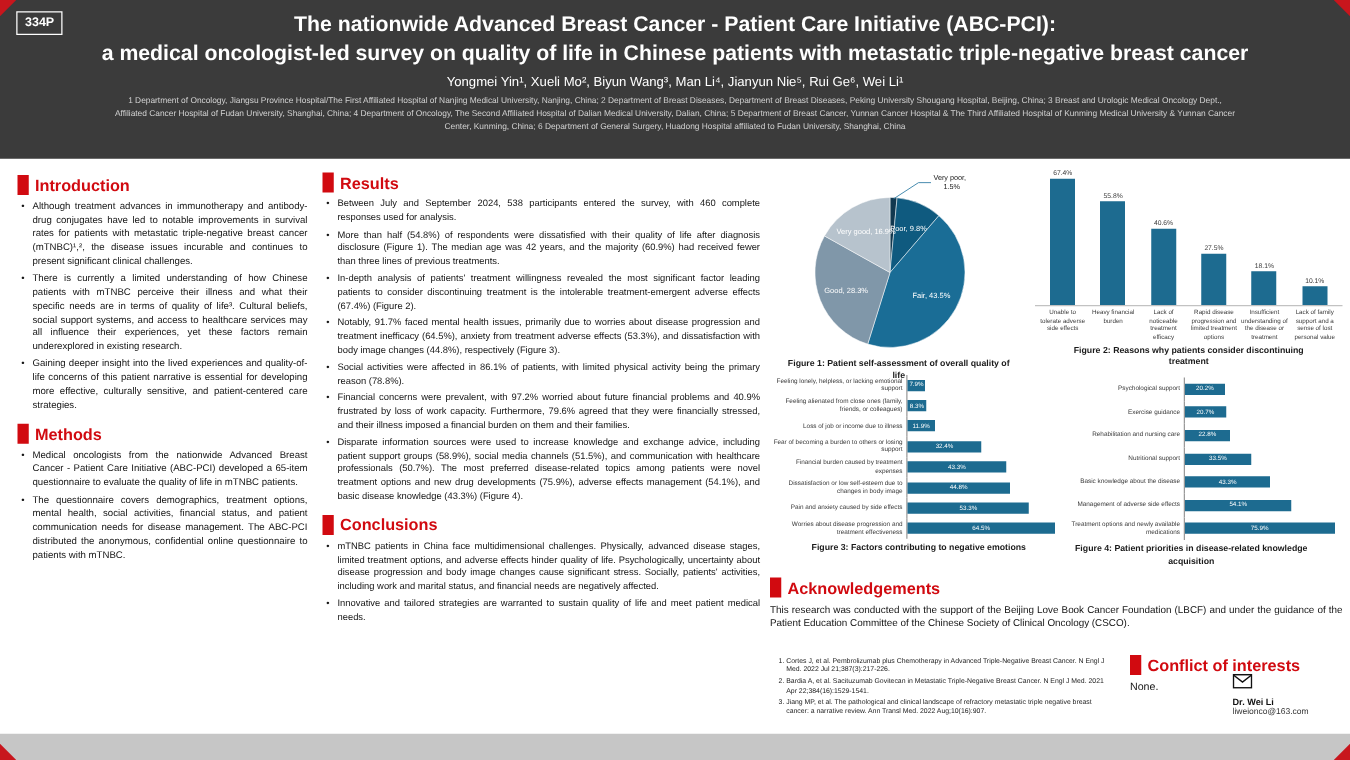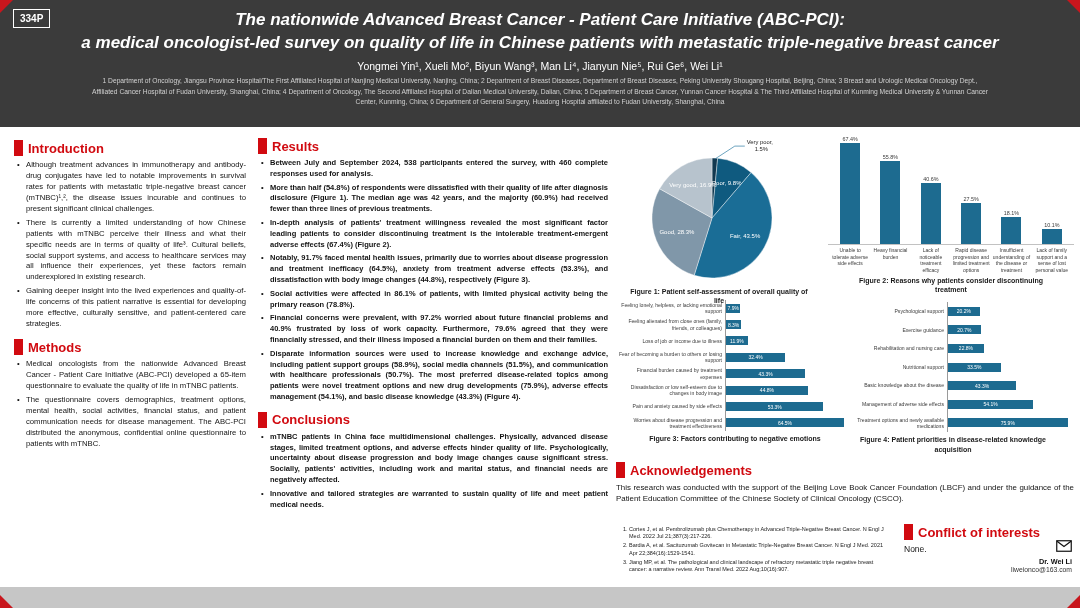--- a/index.html
+++ b/index.html
@@ -3,21 +3,21 @@
 <meta charset="utf-8">
 <style>
   html,body{margin:0;padding:0;background:#9a9a9a;}
   .page{position:relative;width:1080px;height:608px;background:#ffffff;margin:0 auto;
         font-family:"Liberation Sans",sans-serif;overflow:hidden;}
 
   
   .header{position:absolute;top:0;left:0;width:100%;height:127px;background:#3b3b3b;color:#fff;text-align:center;}
   .badge{position:absolute;left:13px;top:9px;border:1.5px solid #fff;padding:3px 6px;font-size:10px;font-weight:bold;color:#fff;}
   .title-line{font-weight:bold;font-size:17px;line-height:1.35;}
-  .title-wrap{padding-top:9px;font-style:italic;}
+  .title-wrap{padding-top:9px;}
   .authors{font-size:10.5px;margin-top:5px;color:#fff;}
   .affils{font-size:6.7px;color:#d2d2d2;width:900px;margin:4px auto 0;line-height:1.6;}
 
   .corner{position:absolute;width:13px;height:13px;background:#c8161d;z-index:5;}
   .corner.tl{top:0;left:0;clip-path:polygon(0 0,100% 0,0 100%);}
   .corner.tr{top:0;right:0;clip-path:polygon(0 0,100% 0,100% 100%);}
   .corner.bl{bottom:0;left:0;clip-path:polygon(0 0,0 100%,100% 100%);}
   .corner.br{bottom:0;right:0;clip-path:polygon(100% 0,100% 100%,0 100%);}
 
   .footer{position:absolute;left:0;bottom:0;width:100%;height:21px;background:#c6c6c6;}
@@ -29,21 +29,21 @@
 
   
   .col1{position:absolute;left:14px;top:131px;width:232px;}
   .col2{position:absolute;left:258px;top:129px;width:350px;}
   .col3{position:absolute;left:616px;top:130px;width:458px;height:458px;}
 
   ul.bullets{margin:0;padding:0 0 0 12px;list-style:none;text-align:justify;color:#141414;}
   ul.bullets li{position:relative;margin-bottom:3px;}
   ul.bullets li::before{content:"\2022";position:absolute;left:-9px;top:0;}
   .col1 ul.bullets{font-size:7.7px;line-height:1.42;}
-  .col2 ul.bullets{font-size:7.5px;line-height:1.44;font-weight:bold;}
+  .col2 ul.bullets{font-size:7.5px;line-height:1.44;}
 
   
   .fig{position:absolute;}
   .fig-caption{font-weight:bold;font-size:7px;line-height:1.35;text-align:center;color:#1a1a1a;margin:3px auto 0;width:88%;}
   #fig1{left:0;top:2px;width:206px;}
   #fig2{left:212px;top:2px;width:246px;}
   #fig3{left:0;top:170px;width:238px;}
   #fig4{left:216px;top:172px;width:242px;}
 
   
@@ -65,21 +65,21 @@
   .hbar-val{font-size:5px;color:#ffffff;white-space:nowrap;}
 
   
   .ack{position:absolute;left:0;top:332px;width:458px;}
   .ack-text{font-size:7.9px;line-height:1.45;text-align:justify;color:#141414;margin-top:2px;}
   .refs{position:absolute;left:0;top:394px;width:272px;}
   ol.ref-list{margin:2px 0 0;padding-left:13px;font-size:5.5px;line-height:1.35;color:#222;}
   ol.ref-list li{margin-bottom:1.5px;}
   .conflict{position:absolute;left:288px;top:394px;width:170px;}
   .conflict-text{font-size:8.5px;color:#141414;margin-top:2px;}
-  .contact{position:absolute;right:2px;top:408px;width:86px;text-align:right;}
+  .contact{position:absolute;right:2px;top:408px;width:86px;text-align:left;}
   .contact-name{font-size:7.3px;font-weight:bold;color:#111;margin-top:1px;}
   .contact-email{font-size:6.8px;color:#333;}
   .mail-icon{display:inline-block;}
 </style>
 </head>
 <body>
 
 <div class="page">
 
   <div class="corner tl"></div>

